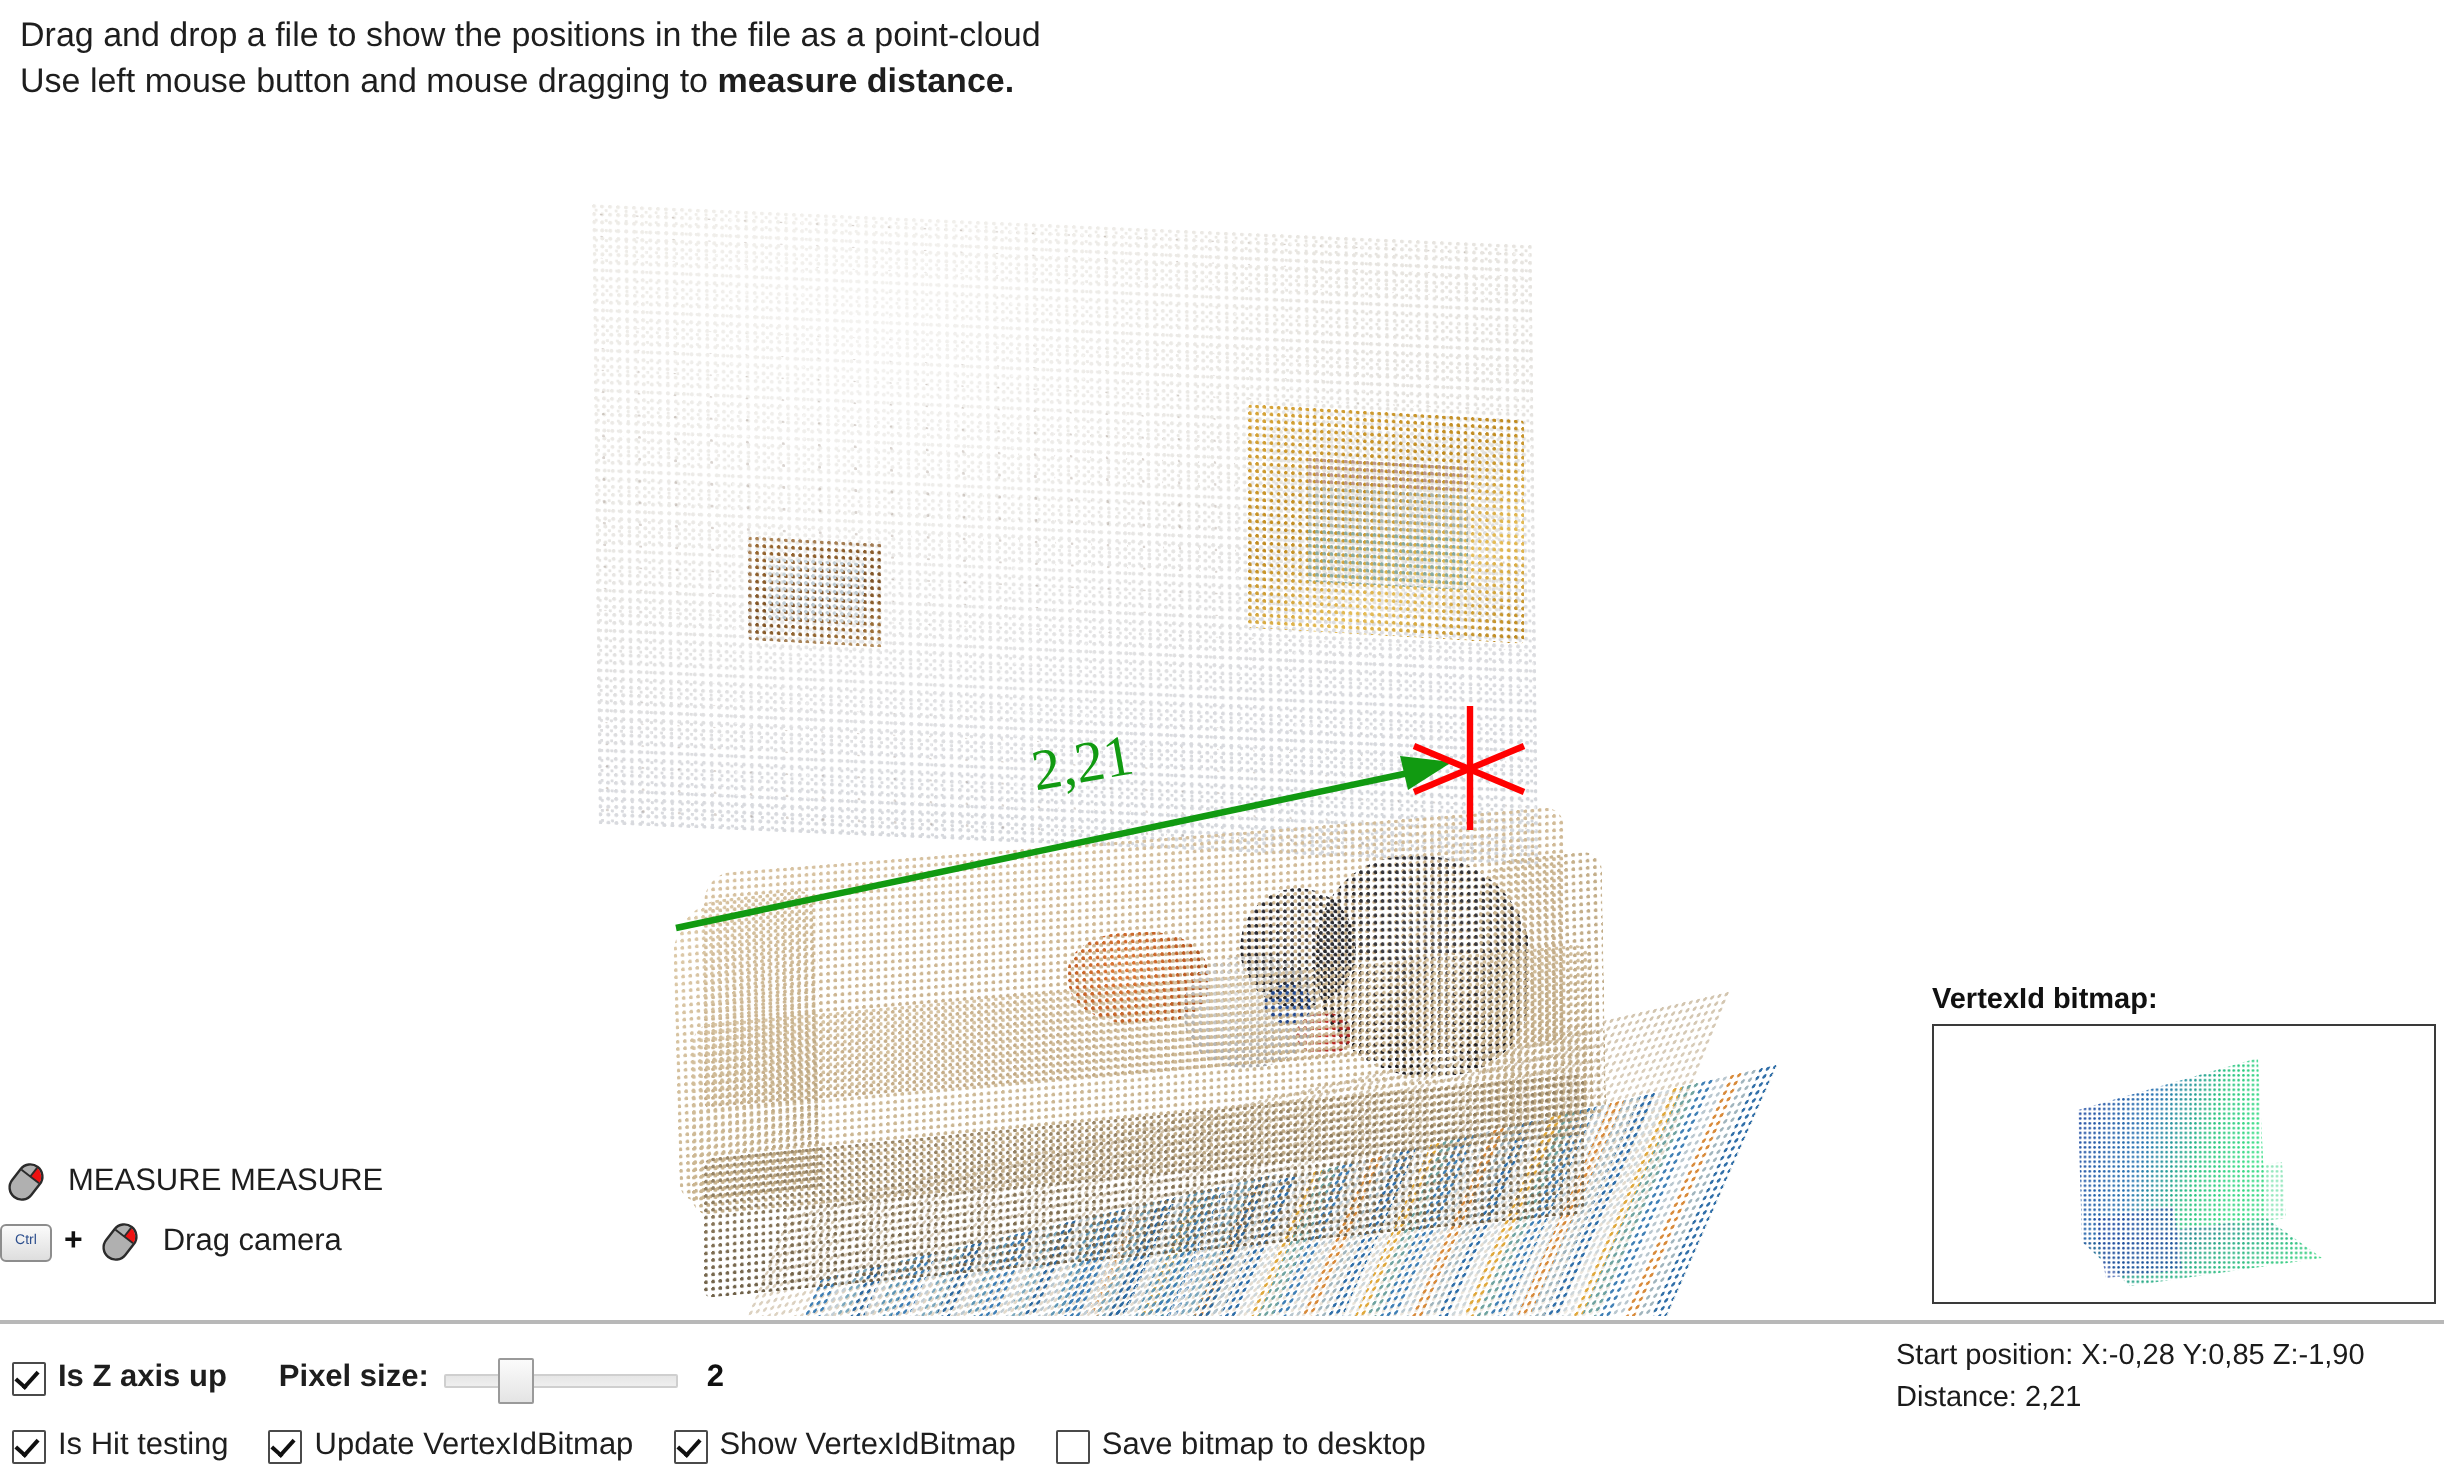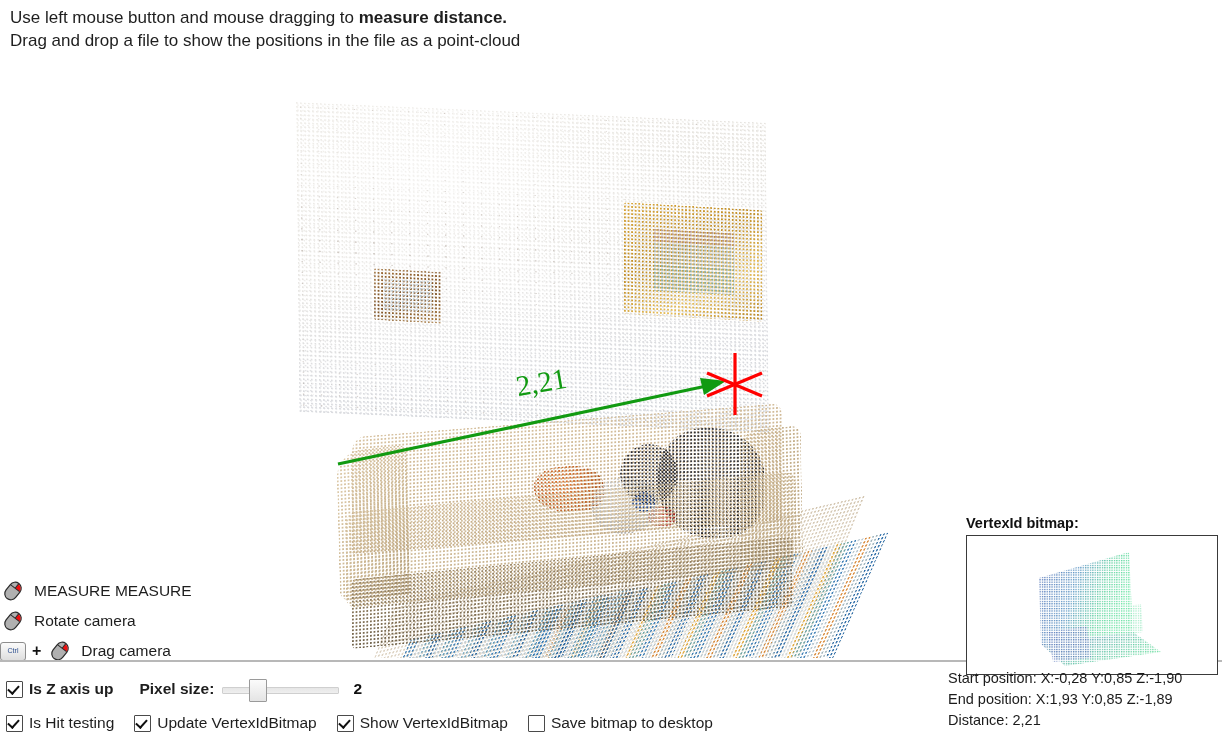--- a/index.html
+++ b/index.html
@@ -225,40 +225,40 @@
   .ctrl-lbl{font-size:15.5px;color:#1e1e1e;margin-left:6px;margin-right:20px;white-space:nowrap;}
   .ctrl-lbl.b{font-weight:bold;}
   #sliderWrap{position:relative;width:115px;height:20px;margin-right:16px;}
   #track{position:absolute;left:0;top:8px;width:115px;height:5px;
     background:linear-gradient(180deg,#e6e6e6,#efefef);border:1px solid #cfcfcf;border-radius:1px;}
   #thumb{position:absolute;left:28px;top:0;width:16px;height:21px;
     background:linear-gradient(180deg,#fbfbfb,#e4e4e4);border:1px solid #9a9a9a;border-radius:1px;}
   #pxVal{font-size:15.5px;font-weight:bold;color:#101010;}
 
   
-  #bmpPanel{position:absolute;left:966px;top:492px;width:252px;margin-top:23px;}
+  #bmpPanel{position:absolute;left:966px;top:492px;width:252px;}
   #bmpTitle{font-size:14.5px;font-weight:bold;color:#111;margin-bottom:4px;}
   #bmpBox{
     width:250px;height:138px;border:1px solid #3a3a3a;background:#fff;
     position:relative;overflow:hidden;
   }
   #bmpCloud{position:absolute;left:58px;top:12px;width:140px;height:118px;}
   #status{position:absolute;left:948px;top:668px;width:256px;
     font-size:14.5px;line-height:21px;color:#1b1b1b;}
 </style>
 </head>
 <body>
 
 <div class="app">
 
   <div id="header">
+    <div class="subline">Drag and drop a file to show the positions in the file as a point-cloud</div>
     <div class="subline">
       <span>Use left mouse button and mouse dragging to </span><b>measure distance.</b>
     </div>
-    <div class="subline">Drag and drop a file to show the positions in the file as a point-cloud</div>
   </div>
 
   <div id="viewport">
     <div id="scene">
       <div class="pc" id="wall"></div>
       <div class="pc grain" id="wallNoise"></div>
 
       <div class="pc grain" id="frameSmall"></div>
       <div class="pc grain" id="frameSmallArt"></div>
 
@@ -304,31 +304,20 @@
         <g transform="rotate(38 15 15)">
           <rect x="8" y="4" width="14" height="22" rx="7" fill="#b0b0b0" stroke="#2b2b2b" stroke-width="1.4"></rect>
           <path d="M15 4.6 A6.6 6.6 0 0 1 21.4 11 L15 11 Z" fill="#ee1111"></path>
           <line x1="15" y1="4.6" x2="15" y2="11" stroke="#2b2b2b" stroke-width="1.1"></line>
           <line x1="8.6" y1="11" x2="21.4" y2="11" stroke="#2b2b2b" stroke-width="1.1"></line>
         </g>
       </svg>
       <span class="lbl">MEASURE MEASURE</span>
     </div>
 
-    <div class="legend-row">
-      <svg class="mouse-ic" viewBox="0 0 30 30">
-        <g transform="rotate(38 15 15)">
-          <rect x="8" y="4" width="14" height="22" rx="7" fill="#b0b0b0" stroke="#2b2b2b" stroke-width="1.4"></rect>
-          <path d="M15 4.6 A6.6 6.6 0 0 1 21.4 11 L15 11 Z" fill="#ee1111"></path>
-          <line x1="15" y1="4.6" x2="15" y2="11" stroke="#2b2b2b" stroke-width="1.1"></line>
-          <line x1="8.6" y1="11" x2="21.4" y2="11" stroke="#2b2b2b" stroke-width="1.1"></line>
-        </g>
-      </svg>
-      <span class="lbl">Rotate camera</span>
-    </div>
 
     <div class="legend-row">
       <div class="ctrlkey">Ctrl</div>
       <span class="plus">+</span>
       <svg class="mouse-ic" viewBox="0 0 30 30">
         <g transform="rotate(38 15 15)">
           <rect x="8" y="4" width="14" height="22" rx="7" fill="#b0b0b0" stroke="#2b2b2b" stroke-width="1.4"></rect>
           <path d="M15 4.6 A6.6 6.6 0 0 1 21.4 11 L15 11 Z" fill="#ee1111"></path>
           <line x1="15" y1="4.6" x2="15" y2="11" stroke="#2b2b2b" stroke-width="1.1"></line>
           <line x1="8.6" y1="11" x2="21.4" y2="11" stroke="#2b2b2b" stroke-width="1.1"></line>
@@ -395,17 +384,16 @@
           <polygon points="16,96 108,84 136,104 40,118" fill="url(#gf)"></polygon>
           <polygon points="90,60 116,56 118,84 92,88" fill="#2fd07f" opacity=".55"></polygon>
           <polygon points="22,84 62,78 66,110 28,114" fill="#123a9b" opacity=".75"></polygon>
         </g>
       </svg>
     </div>
   </div>
 
   <div id="status">
     <div>Start position: X:-0,28 Y:0,85 Z:-1,90</div>
-    <div>End position: X:1,93 Y:0,85 Z:-1,89</div>
     <div>Distance: 2,21</div>
   </div>
 
 </div>
 
 </body></html>

